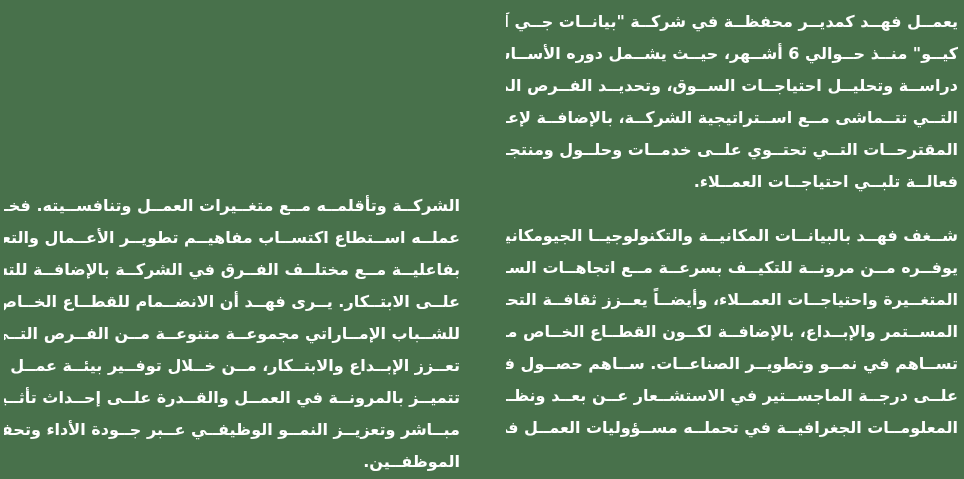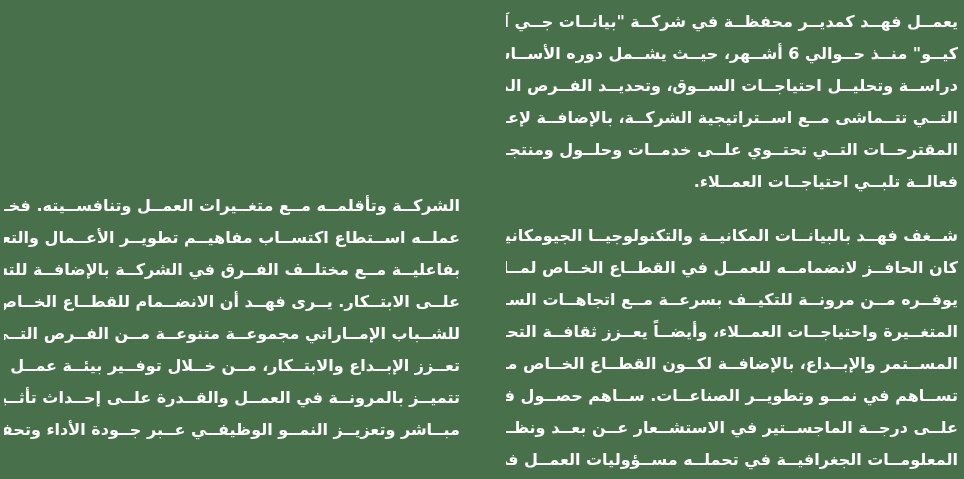--- a/index.html
+++ b/index.html
@@ -67,36 +67,36 @@
     <div class="para">
       <div class="line">يعمــل فهــد كمديــر محفظــة في شركــة "بيانــات جــي آي</div>
       <div class="line">كيــو" منــذ حــوالي 6 أشــهر، حيــث يشــمل دوره الأســاسي على</div>
       <div class="line">دراســة وتحليــل احتياجــات الســوق، وتحديــد الفــرص المناســبة</div>
       <div class="line">التــي تتــماشى مــع اســتراتيجية الشركــة، بالإضافــة لإعــداد</div>
       <div class="line">المقترحــات التــي تحتــوي علــى خدمــات وحلــول ومنتجــات</div>
       <div class="line last">فعالــة تلبــي احتياجــات العمــلاء.</div>
     </div>
     <div class="para">
       <div class="line">شــغف فهــد بالبيانــات المكانيــة والتكنولوجيــا الجيومكانيــة،</div>
-      <div class="line">كان الحافــز لانضمامــه للعمــل في القطــاع الخــاص لمــا</div>
       <div class="line">يوفــره مــن مرونــة للتكيــف بسرعــة مــع اتجاهــات الســوق</div>
       <div class="line">المتغــيرة واحتياجــات العمــلاء، وأيضــاً يعــزز ثقافــة التحســين</div>
       <div class="line">المســتمر والإبــداع، بالإضافــة لكــون القطــاع الخــاص منصــة</div>
       <div class="line">تســاهم في نمــو وتطويــر الصناعــات. ســاهم حصــول فهــد</div>
       <div class="line">علــى درجــة الماجســتير في الاستشــعار عــن بعــد ونظــم</div>
       <div class="line">المعلومــات الجغرافيــة في تحملــه مســؤوليات العمــل في</div>
     </div>
   </div>
 
   <div class="col col-left">
     <div class="para">
       <div class="line">الشركــة وتأقلمــه مــع متغــيرات العمــل وتنافســيته. فخــلال</div>
       <div class="line">عملــه اســتطاع اكتســاب مفاهيــم تطويــر الأعــمال والتعــاون</div>
       <div class="line">بفاعليــة مــع مختلــف الفــرق في الشركــة بالإضافــة للتشــجيع</div>
       <div class="line">علــى الابتــكار. يــرى فهــد أن الانضــمام للقطــاع الخــاص يوفر</div>
       <div class="line">للشــباب الإمــاراتي مجموعــة متنوعــة مــن الفــرص التــي</div>
       <div class="line">تعــزز الإبــداع والابتــكار، مــن خــلال توفــير بيئــة عمــل تنافســية</div>
       <div class="line">تتميــز بالمرونــة في العمــل والقــدرة علــى إحــداث تأثــير</div>
       <div class="line">مبــاشر وتعزيــز النمــو الوظيفــي عــبر جــودة الأداء وتحفيــز</div>
+      <div class="line last">الموظفــين.</div>
     </div>
   </div>
 
 </div>
 
 </body></html>

